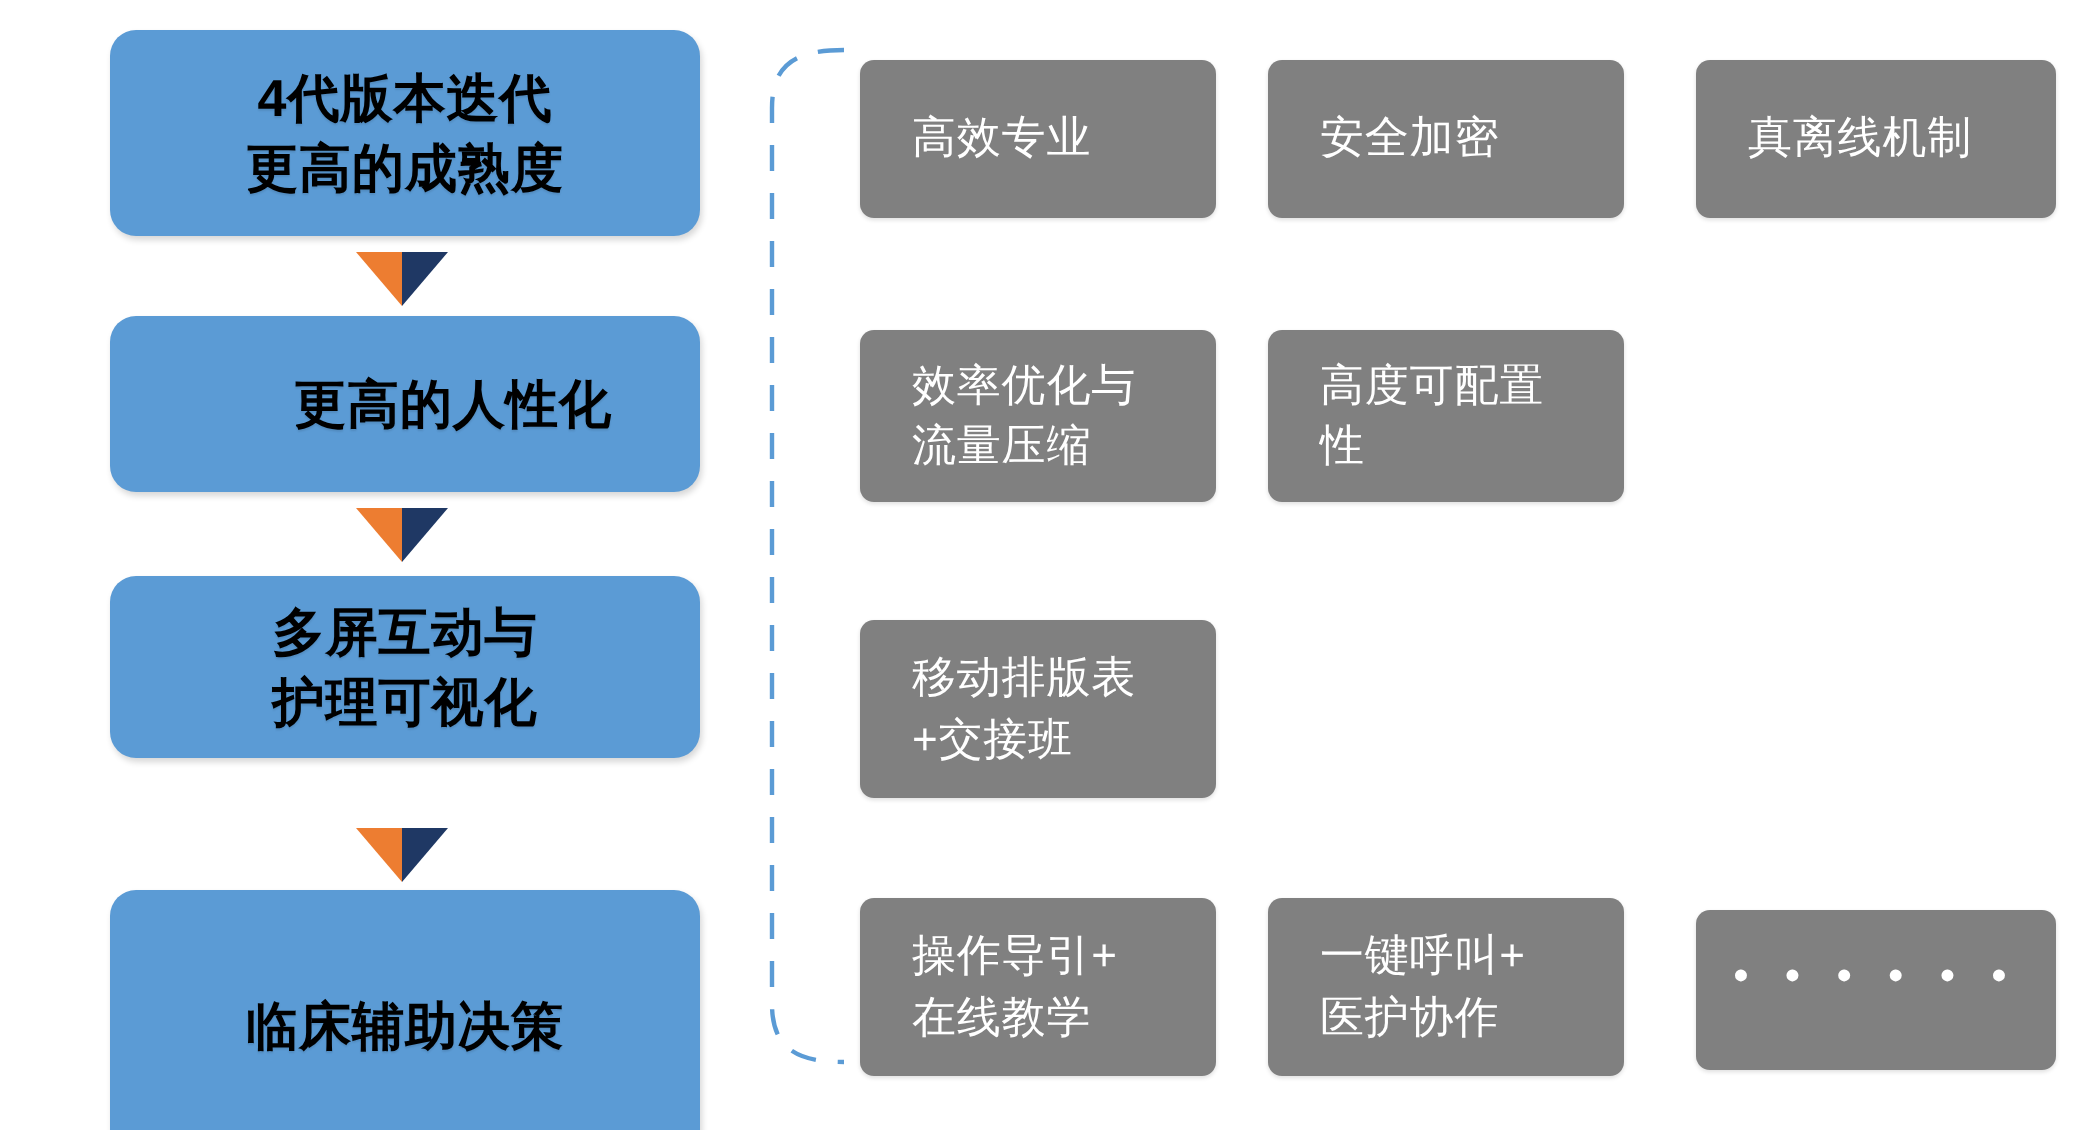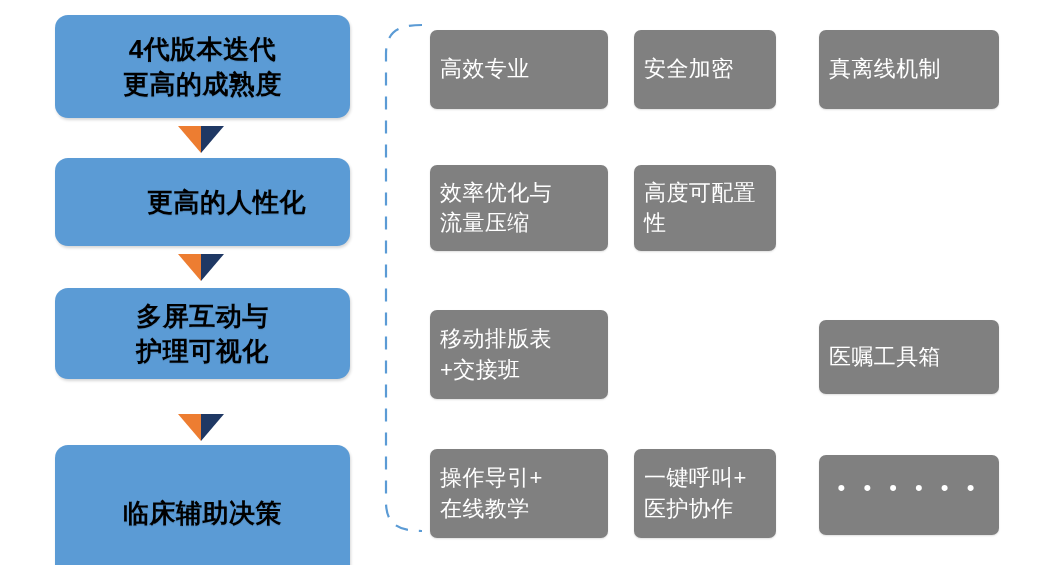--- a/index.html
+++ b/index.html
@@ -79,21 +79,21 @@
     left: 430px;
     top: 0;
     width: 608px;
     height: 565px;
   }
   .tile {
     position: absolute;
     background: #808080;
     border-radius: 7px;
     box-sizing: border-box;
-    padding: 0 10px;
+    padding: 0 26px;
     display: flex;
     flex-direction: column;
     justify-content: center;
     box-shadow: 0 1px 2px rgba(0,0,0,0.13);
   }
   .tile .tile-label {
     color: #ffffff;
     font-size: 22px;
     line-height: 1.38;
     text-align: left;
@@ -107,22 +107,22 @@
   .tile.dots .tile-label {
     font-size: 22px;
     letter-spacing: 6px;
     text-align: center;
     position: relative;
     top: -7px;
   }
 
   
   .c0 { left: 0px;   width: 178px; }
-  .c1 { left: 204px; width: 142px; }
-  .c2 { left: 389px; width: 180px; }
+  .c1 { left: 204px; width: 178px; }
+  .c2 { left: 418px; width: 180px; }
 
   
   .r0 { top: 30px;  height: 79px; }
   .r1 { top: 165px; height: 86px; }
   .r2 { top: 318px; height: 80px; }
   .r3 { top: 452px; height: 85px; }
   .r2.c0, .r2.c1 { top: 310px; height: 89px; }
   .r3.c0, .r3.c1 { top: 449px; height: 89px; }
   .r2.c2 { top: 320px; height: 74px; }
   .r3.c2 { top: 455px; height: 80px; }
@@ -198,23 +198,20 @@
     </div>
     <div class="tile r1 c1">
       <span class="tile-label">高度可配置
 性</span>
     </div>
 
     <div class="tile r2 c0">
       <span class="tile-label">移动排版表
 +交接班</span>
     </div>
-    <div class="tile r2 c2">
-      <span class="tile-label">医嘱工具箱</span>
-    </div>
 
     <div class="tile r3 c1">
       <span class="tile-label">一键呼叫+
 医护协作</span>
     </div>
     <div class="tile r3 c0">
       <span class="tile-label">操作导引+
 在线教学</span>
     </div>
     <div class="tile r3 c2 dots">

